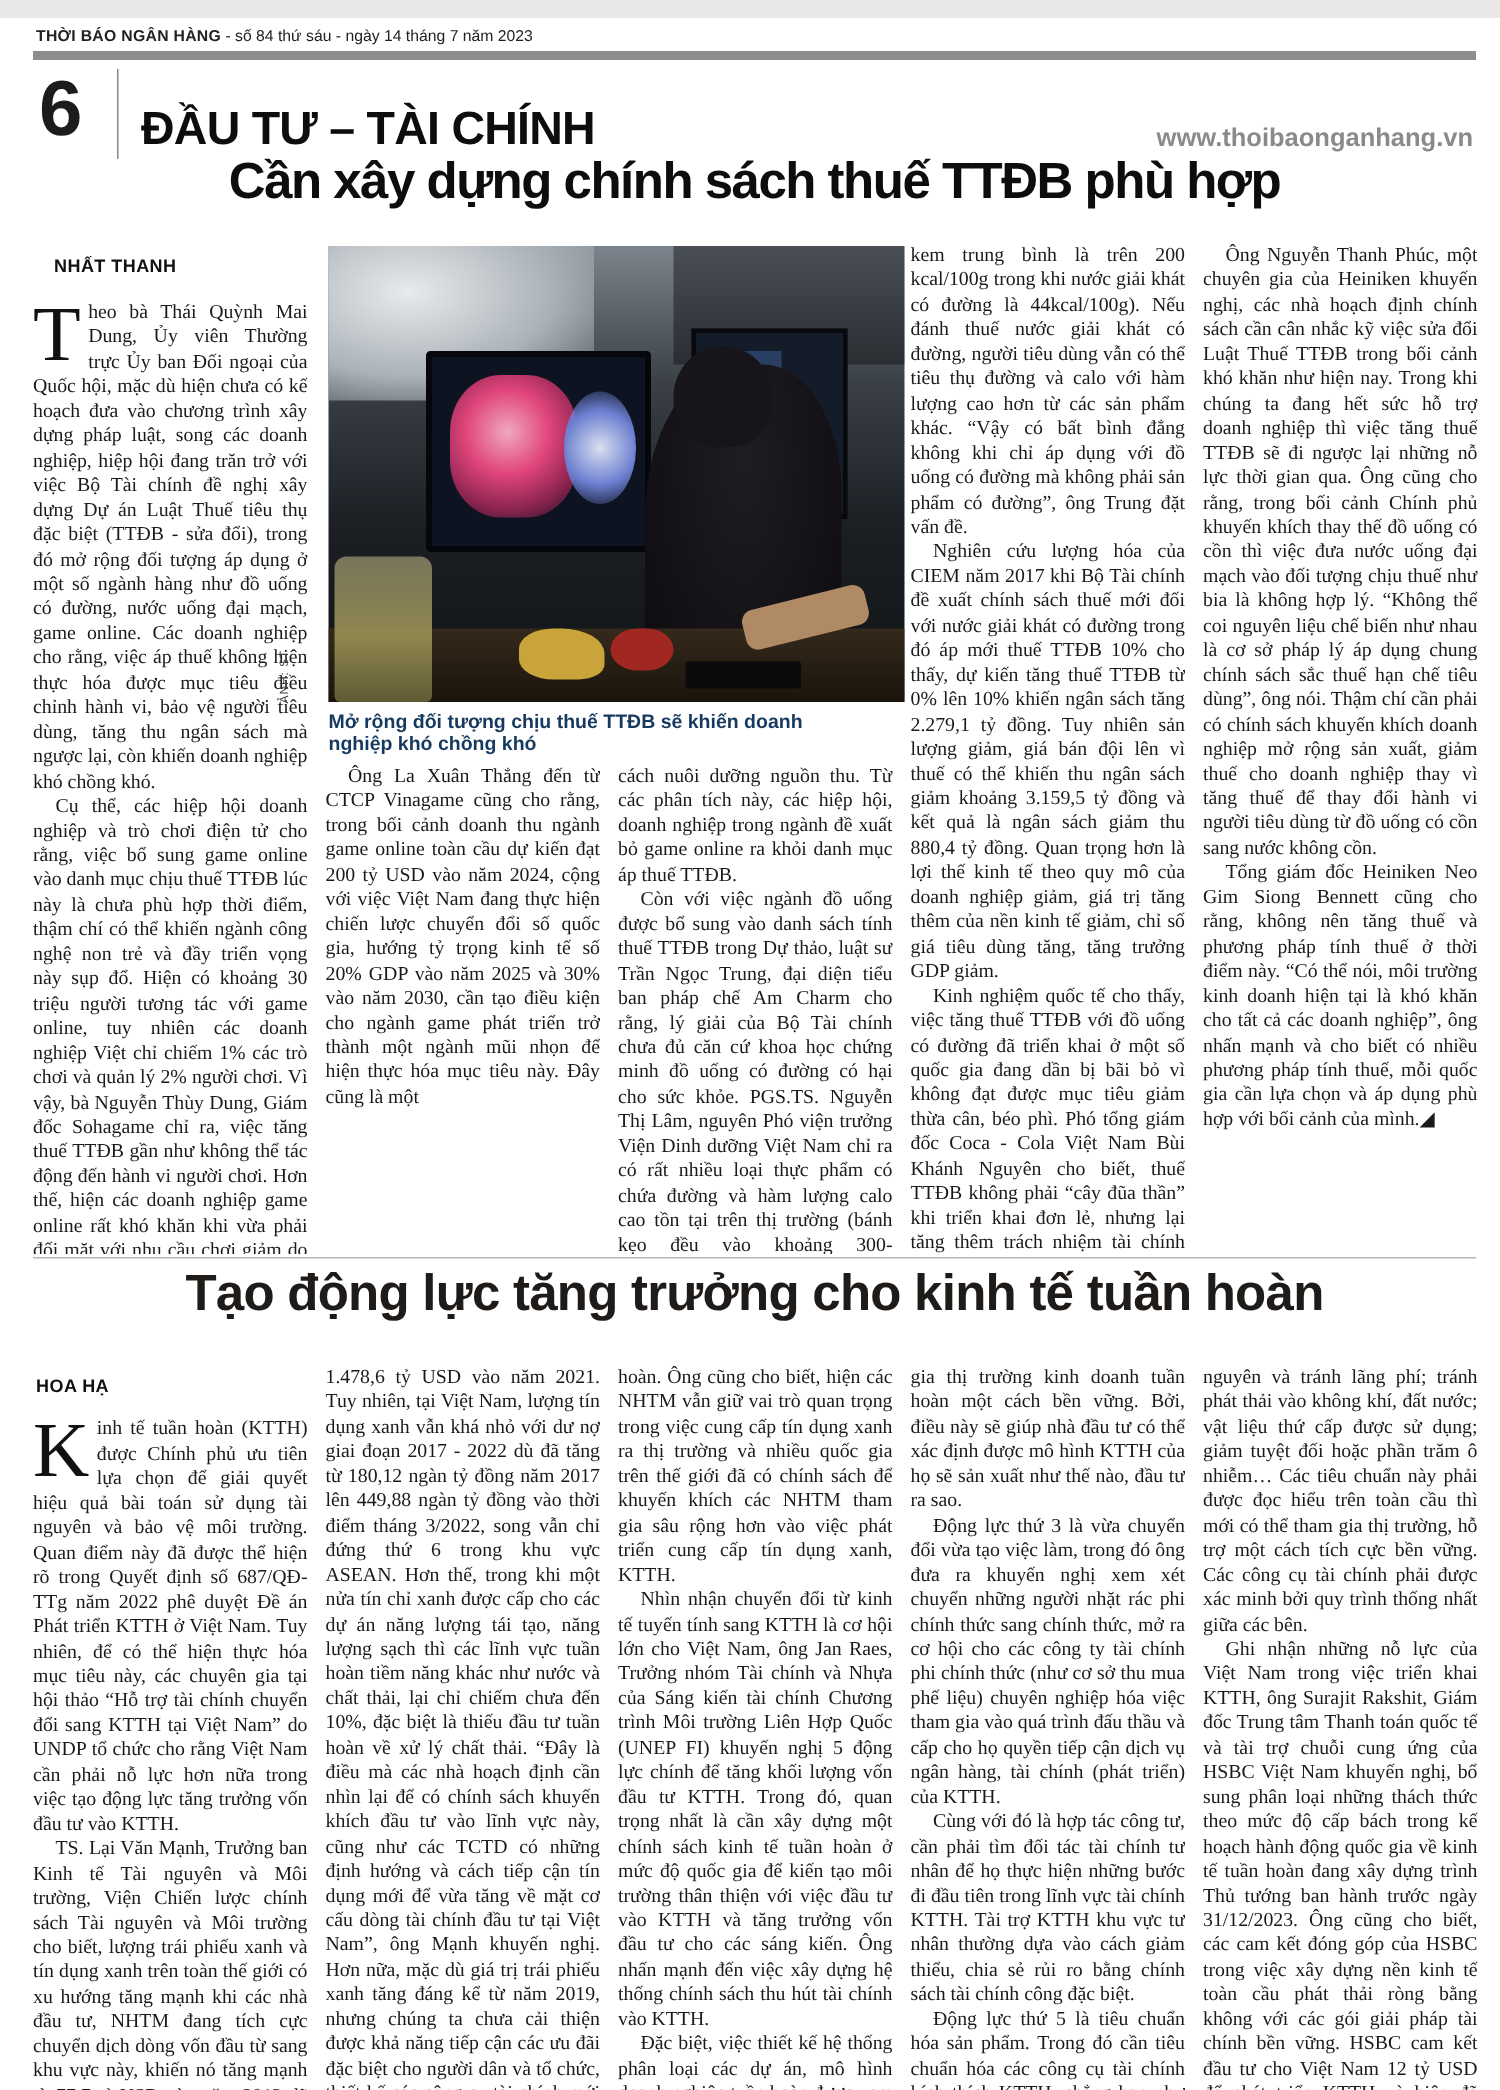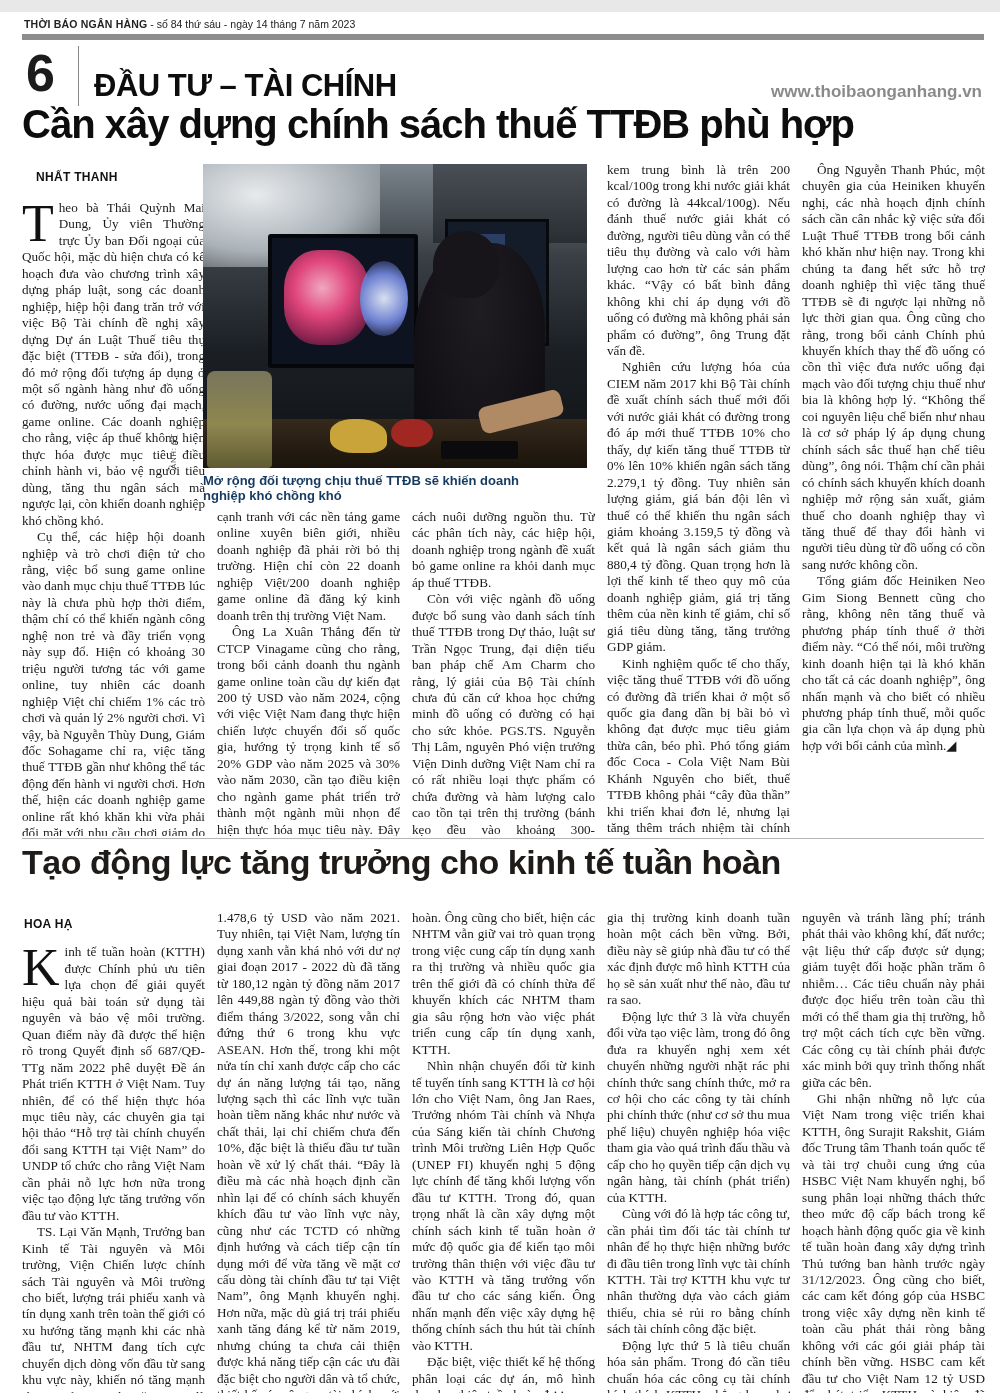--- a/index.html
+++ b/index.html
@@ -12,35 +12,35 @@
   
   .masthead { position:absolute; top:6px; left:24px; font-family:"Liberation Sans","DejaVu Sans",sans-serif; font-size:10.5px; color:#222; }
   .masthead .brand { font-weight:700; letter-spacing:.2px; }
   .topbar { position:absolute; top:22px; left:22px; right:16px; height:6px; background:#8d8d8d; }
   .header-row { position:absolute; top:34px; left:22px; right:16px; height:62px; font-family:"Liberation Sans","DejaVu Sans",sans-serif; }
   .page-num { position:absolute; left:4px; top:-4px; font-size:52px; font-weight:700; color:#1c1c1c; line-height:62px; }
   .v-rule { position:absolute; left:56px; top:0; height:60px; width:1px; background:#888; }
   .section-title { position:absolute; left:72px; bottom:4px; font-size:31px; font-weight:900; letter-spacing:-.5px; color:#0d0d0d; }
   .website { position:absolute; right:2px; bottom:6px; font-size:17px; font-weight:700; color:#8a8a8a; }
   
-  .headline1 { position:absolute; top:90px; left:22px; right:16px; 
-    font-family:"Liberation Sans","DejaVu Sans",sans-serif; font-size:40px; font-weight:800;
+  .headline1 { position:absolute; top:90px; left:22px; right:16px; text-align:center;
+    font-family:"Liberation Sans","DejaVu Sans",sans-serif; font-size:34px; font-weight:800;
     letter-spacing:-1px; color:#0d0d0d; white-space:nowrap; }
   .article1 { position:absolute; top:150px; left:22px; right:16px; height:674px; }
   .byline { position:absolute; top:8px; left:2px; font-family:"Liberation Sans","DejaVu Sans",sans-serif;
     font-size:12px; font-weight:700; color:#111; letter-spacing:.3px;padding-left:12px; }
   .cols { display:flex; gap:12px; height:100%; }
   .col { flex:0 0 183px; width:183px; overflow:hidden; font-size:13.2px; line-height:16.45px; text-align:justify; }
   .col p { margin:0; }
   .col p.ind { text-indent:15px; }
   .col1-a1 { padding-top:38px; }
   .spacer { height:347px; }
   p.drop::first-letter { float:left; font-size:52px; line-height:41px; padding:3px 5px 0 0; font-weight:400; color:#111; }
   
-  .photo-wrap { position:absolute; left:169px; top:2px; width:368px;padding-left:12px; }
+  .photo-wrap { position:absolute; left:185px; top:2px; width:368px;padding-left:12px; }
   .photo { position:relative; width:384px; height:304px; overflow:hidden;
     background:linear-gradient(180deg,#7b848c 0%,#3a4046 30%,#1b1f24 62%,#101214 100%); }
   .ph-light { position:absolute; left:0; top:0; width:46%; height:34%; background:radial-gradient(ellipse at 30% 30%,#e8eaec 0%,#aab2b8 55%,rgba(170,178,184,0) 100%); }
   .ph-shelf { position:absolute; right:0; top:0; width:40%; height:26%; background:linear-gradient(180deg,#4a4f55,#2a2e33); }
   .ph-monL { position:absolute; left:17%; top:23%; width:39%; height:44%; background:#0e1322; border:4px solid #05070b; border-radius:3px; }
   .ph-monL .art1 { position:absolute; left:8%; top:10%; width:60%; height:75%; background:radial-gradient(circle at 45% 40%,#f0a7c0 0%,#e0457b 38%,#8c2450 70%,rgba(20,20,60,0) 100%); border-radius:40%; }
   .ph-monL .art2 { position:absolute; right:4%; top:18%; width:34%; height:60%; background:radial-gradient(circle,#d8dff0 0%,#6c7fd0 55%,rgba(30,30,80,0) 100%); border-radius:50%; }
   .ph-monR { position:absolute; left:63%; top:18%; width:27%; height:42%; background:#141c2a; border:3px solid #07090d; }
   .ph-monR .win { position:absolute; background:#2b3e63; }
   .ph-monR .w1 { left:8%; top:10%; width:50%; height:34%; }
@@ -51,21 +51,21 @@
   .ph-desk { position:absolute; left:0; bottom:0; width:100%; height:16%; background:linear-gradient(180deg,#35291b,#1a140c); }
   .ph-jar { position:absolute; left:1%; bottom:0; width:17%; height:32%; background:linear-gradient(180deg,rgba(200,190,140,.55),#8f874f 55%,#5f5a33); border-radius:8px 8px 4px 4px; }
   .ph-snack { position:absolute; left:33%; bottom:5%; width:15%; height:11%; background:#c9a43a; border-radius:40% 50% 30% 40%; }
   .ph-bowl { position:absolute; left:49%; bottom:7%; width:11%; height:9%; background:#a12822; border-radius:50%/60%; }
   .ph-kb { position:absolute; left:62%; bottom:3%; width:20%; height:6%; background:#0b0b0d; border-radius:2px; }
   .caption { margin-top:5px; font-family:"Liberation Sans","DejaVu Sans",sans-serif; font-size:13px; font-weight:700; color:#16395f; line-height:15px; }
   .credit { position:absolute; left:-13px; bottom:34px; transform:rotate(-90deg); transform-origin:left bottom;
     font-family:"Liberation Sans","DejaVu Sans",sans-serif; font-size:8px; color:#444; letter-spacing:.6px; }
   
   .sep { position:absolute; top:826px; left:22px; right:16px; border-top:1px solid #b5b5b5; }
-  .headline2 { position:absolute; top:831px; left:22px; right:16px; text-align:left;
+  .headline2 { position:absolute; top:831px; left:22px; right:16px; text-align:center;
     font-family:"Liberation Sans","DejaVu Sans",sans-serif; font-size:34px; font-weight:800;
     letter-spacing:-.5px; color:#1f1b19; white-space:nowrap; }
   .article2 { position:absolute; top:898px; left:22px; right:16px; height:492px; }
   .byline2 { font-family:"Liberation Sans","DejaVu Sans",sans-serif; font-size:12px; font-weight:700;
     color:#111; letter-spacing:.3px; padding:6px 0 12px 2px; }
 </style>
 </head>
 <body>
 
 <div class="page">
@@ -112,21 +112,20 @@
       <div class="caption">Mở rộng đối tượng chịu thuế TTĐB sẽ khiến doanh nghiệp khó chồng khó</div>
     </div>
 
     <div class="cols">
       <div class="col col1-a1">
         <p class="drop">Theo bà Thái Quỳnh Mai Dung, Ủy viên Thường trực Ủy ban Đối ngoại của Quốc hội, mặc dù hiện chưa có kế hoạch đưa vào chương trình xây dựng pháp luật, song các doanh nghiệp, hiệp hội đang trăn trở với việc Bộ Tài chính đề nghị xây dựng Dự án Luật Thuế tiêu thụ đặc biệt (TTĐB - sửa đổi), trong đó mở rộng đối tượng áp dụng ở một số ngành hàng như đồ uống có đường, nước uống đại mạch, game online. Các doanh nghiệp cho rằng, việc áp thuế không hiện thực hóa được mục tiêu điều chỉnh hành vi, bảo vệ người tiêu dùng, tăng thu ngân sách mà ngược lại, còn khiến doanh nghiệp khó chồng khó.</p>
         <p class="ind">Cụ thể, các hiệp hội doanh nghiệp và trò chơi điện tử cho rằng, việc bổ sung game online vào danh mục chịu thuế TTĐB lúc này là chưa phù hợp thời điểm, thậm chí có thể khiến ngành công nghệ non trẻ và đầy triển vọng này sụp đổ. Hiện có khoảng 30 triệu người tương tác với game online, tuy nhiên các doanh nghiệp Việt chỉ chiếm 1% các trò chơi và quản lý 2% người chơi. Vì vậy, bà Nguyễn Thùy Dung, Giám đốc Sohagame chỉ ra, việc tăng thuế TTĐB gần như không thể tác động đến hành vi người chơi. Hơn thế, hiện các doanh nghiệp game online rất khó khăn khi vừa phải đối mặt với nhu cầu chơi giảm do khó khăn của nền kinh tế, vừa phải</p>
       </div>
       <div class="col">
         <div class="spacer"></div>
-        <p>cạnh tranh với các nền tảng game online xuyên biên giới, nhiều doanh nghiệp đã phải rời bỏ thị trường. Hiện chỉ còn 22 doanh nghiệp Việt/200 doanh nghiệp game online đã đăng ký kinh doanh trên thị trường Việt Nam.</p>
         <p class="ind">Ông La Xuân Thắng đến từ CTCP Vinagame cũng cho rằng, trong bối cảnh doanh thu ngành game online toàn cầu dự kiến đạt 200 tỷ USD vào năm 2024, cộng với việc Việt Nam đang thực hiện chiến lược chuyển đổi số quốc gia, hướng tỷ trọng kinh tế số 20% GDP vào năm 2025 và 30% vào năm 2030, cần tạo điều kiện cho ngành game phát triển trở thành một ngành mũi nhọn để hiện thực hóa mục tiêu này. Đây cũng là một</p>
       </div>
       <div class="col">
         <div class="spacer"></div>
         <p>cách nuôi dưỡng nguồn thu. Từ các phân tích này, các hiệp hội, doanh nghiệp trong ngành đề xuất bỏ game online ra khỏi danh mục áp thuế TTĐB.</p>
         <p class="ind">Còn với việc ngành đồ uống được bổ sung vào danh sách tính thuế TTĐB trong Dự thảo, luật sư Trần Ngọc Trung, đại diện tiểu ban pháp chế Am Charm cho rằng, lý giải của Bộ Tài chính chưa đủ căn cứ khoa học chứng minh đồ uống có đường có hại cho sức khỏe. PGS.TS. Nguyễn Thị Lâm, nguyên Phó viện trưởng Viện Dinh dưỡng Việt Nam chỉ ra có rất nhiều loại thực phẩm có chứa đường và hàm lượng calo cao tồn tại trên thị trường (bánh kẹo đều vào khoảng 300-400kcal/100g và</p>
       </div>
       <div class="col">
         <p>kem trung bình là trên 200 kcal/100g trong khi nước giải khát có đường là 44kcal/100g). Nếu đánh thuế nước giải khát có đường, người tiêu dùng vẫn có thể tiêu thụ đường và calo với hàm lượng cao hơn từ các sản phẩm khác. “Vậy có bất bình đẳng không khi chỉ áp dụng với đồ uống có đường mà không phải sản phẩm có đường”, ông Trung đặt vấn đề.</p>
         <p class="ind">Nghiên cứu lượng hóa của CIEM năm 2017 khi Bộ Tài chính đề xuất chính sách thuế mới đối với nước giải khát có đường trong đó áp mới thuế TTĐB 10% cho thấy, dự kiến tăng thuế TTĐB từ 0% lên 10% khiến ngân sách tăng 2.279,1 tỷ đồng. Tuy nhiên sản lượng giảm, giá bán đội lên vì thuế có thể khiến thu ngân sách giảm khoảng 3.159,5 tỷ đồng và kết quả là ngân sách giảm thu 880,4 tỷ đồng. Quan trọng hơn là lợi thế kinh tế theo quy mô của doanh nghiệp giảm, giá trị tăng thêm của nền kinh tế giảm, chỉ số giá tiêu dùng tăng, tăng trưởng GDP giảm.</p>
@@ -146,21 +145,21 @@
     <div class="cols">
       <div class="col">
         <div class="byline2">HOA HẠ</div>
         <p class="drop">Kinh tế tuần hoàn (KTTH) được Chính phủ ưu tiên lựa chọn để giải quyết hiệu quả bài toán sử dụng tài nguyên và bảo vệ môi trường. Quan điểm này đã được thể hiện rõ trong Quyết định số 687/QĐ-TTg năm 2022 phê duyệt Đề án Phát triển KTTH ở Việt Nam. Tuy nhiên, để có thể hiện thực hóa mục tiêu này, các chuyên gia tại hội thảo “Hỗ trợ tài chính chuyển đổi sang KTTH tại Việt Nam” do UNDP tổ chức cho rằng Việt Nam cần phải nỗ lực hơn nữa trong việc tạo động lực tăng trưởng vốn đầu tư vào KTTH.</p>
         <p class="ind">TS. Lại Văn Mạnh, Trưởng ban Kinh tế Tài nguyên và Môi trường, Viện Chiến lược chính sách Tài nguyên và Môi trường cho biết, lượng trái phiếu xanh và tín dụng xanh trên toàn thế giới có xu hướng tăng mạnh khi các nhà đầu tư, NHTM đang tích cực chuyển dịch dòng vốn đầu từ sang khu vực này, khiến nó tăng mạnh từ 77,7 tỷ USD vào năm 2013 đã tăng lên 533,6 vào năm 2019; 745,4 tỷ USD vào năm 2020 và</p>
       </div>
       <div class="col">
         <p>1.478,6 tỷ USD vào năm 2021. Tuy nhiên, tại Việt Nam, lượng tín dụng xanh vẫn khá nhỏ với dư nợ giai đoạn 2017 - 2022 dù đã tăng từ 180,12 ngàn tỷ đồng năm 2017 lên 449,88 ngàn tỷ đồng vào thời điểm tháng 3/2022, song vẫn chỉ đứng thứ 6 trong khu vực ASEAN. Hơn thế, trong khi một nửa tín chỉ xanh được cấp cho các dự án năng lượng tái tạo, năng lượng sạch thì các lĩnh vực tuần hoàn tiềm năng khác như nước và chất thải, lại chỉ chiếm chưa đến 10%, đặc biệt là thiếu đầu tư tuần hoàn về xử lý chất thải. “Đây là điều mà các nhà hoạch định cần nhìn lại để có chính sách khuyến khích đầu tư vào lĩnh vực này, cũng như các TCTD có những định hướng và cách tiếp cận tín dụng mới để vừa tăng về mặt cơ cấu dòng tài chính đầu tư tại Việt Nam”, ông Mạnh khuyến nghị. Hơn nữa, mặc dù giá trị trái phiếu xanh tăng đáng kể từ năm 2019, nhưng chúng ta chưa cải thiện được khả năng tiếp cận các ưu đãi đặc biệt cho người dân và tổ chức, thiết kế các công cụ tài chính mới và các công cụ bảo lãnh cho vay để mở rộng quy mô tài chính tuần</p>
       </div>
       <div class="col">
-        <p>hoàn. Ông cũng cho biết, hiện các NHTM vẫn giữ vai trò quan trọng trong việc cung cấp tín dụng xanh ra thị trường và nhiều quốc gia trên thế giới đã có chính thừa để khuyến khích các NHTM tham gia sâu rộng hơn vào việc phát triển cung cấp tín dụng xanh, KTTH.</p>
+        <p>hoàn. Ông cũng cho biết, hiện các NHTM vẫn giữ vai trò quan trọng trong việc cung cấp tín dụng xanh ra thị trường và nhiều quốc gia trên thế giới đã có chính sách để khuyến khích các NHTM tham gia sâu rộng hơn vào việc phát triển cung cấp tín dụng xanh, KTTH.</p>
         <p class="ind">Nhìn nhận chuyển đổi từ kinh tế tuyến tính sang KTTH là cơ hội lớn cho Việt Nam, ông Jan Raes, Trưởng nhóm Tài chính và Nhựa của Sáng kiến tài chính Chương trình Môi trường Liên Hợp Quốc (UNEP FI) khuyến nghị 5 động lực chính để tăng khối lượng vốn đầu tư KTTH. Trong đó, quan trọng nhất là cần xây dựng một chính sách kinh tế tuần hoàn ở mức độ quốc gia để kiến tạo môi trường thân thiện với việc đầu tư vào KTTH và tăng trưởng vốn đầu tư cho các sáng kiến. Ông nhấn mạnh đến việc xây dựng hệ thống chính sách thu hút tài chính vào KTTH.</p>
         <p class="ind">Đặc biệt, việc thiết kế hệ thống phân loại các dự án, mô hình doanh nghiệp tuần hoàn được xem là động lực thứ 2 giúp mở khóa các điểm nghẽn đầu tư và giúp giám sát, đo lường các bên tham</p>
       </div>
       <div class="col">
         <p>gia thị trường kinh doanh tuần hoàn một cách bền vững. Bởi, điều này sẽ giúp nhà đầu tư có thể xác định được mô hình KTTH của họ sẽ sản xuất như thế nào, đầu tư ra sao.</p>
         <p class="ind">Động lực thứ 3 là vừa chuyển đổi vừa tạo việc làm, trong đó ông đưa ra khuyến nghị xem xét chuyển những người nhặt rác phi chính thức sang chính thức, mở ra cơ hội cho các công ty tài chính phi chính thức (như cơ sở thu mua phế liệu) chuyên nghiệp hóa việc tham gia vào quá trình đấu thầu và cấp cho họ quyền tiếp cận dịch vụ ngân hàng, tài chính (phát triển) của KTTH.</p>
         <p class="ind">Cùng với đó là hợp tác công tư, cần phải tìm đối tác tài chính tư nhân để họ thực hiện những bước đi đầu tiên trong lĩnh vực tài chính KTTH. Tài trợ KTTH khu vực tư nhân thường dựa vào cách giảm thiểu, chia sẻ rủi ro bằng chính sách tài chính công đặc biệt.</p>
         <p class="ind">Động lực thứ 5 là tiêu chuẩn hóa sản phẩm. Trong đó cần tiêu chuẩn hóa các công cụ tài chính kích thích KTTH, chẳng hạn như thông qua báo cáo hiệu suất sản phẩm tài chính trên các chỉ số khác nhau; tránh sử dụng tài</p>
       </div>
       <div class="col">

